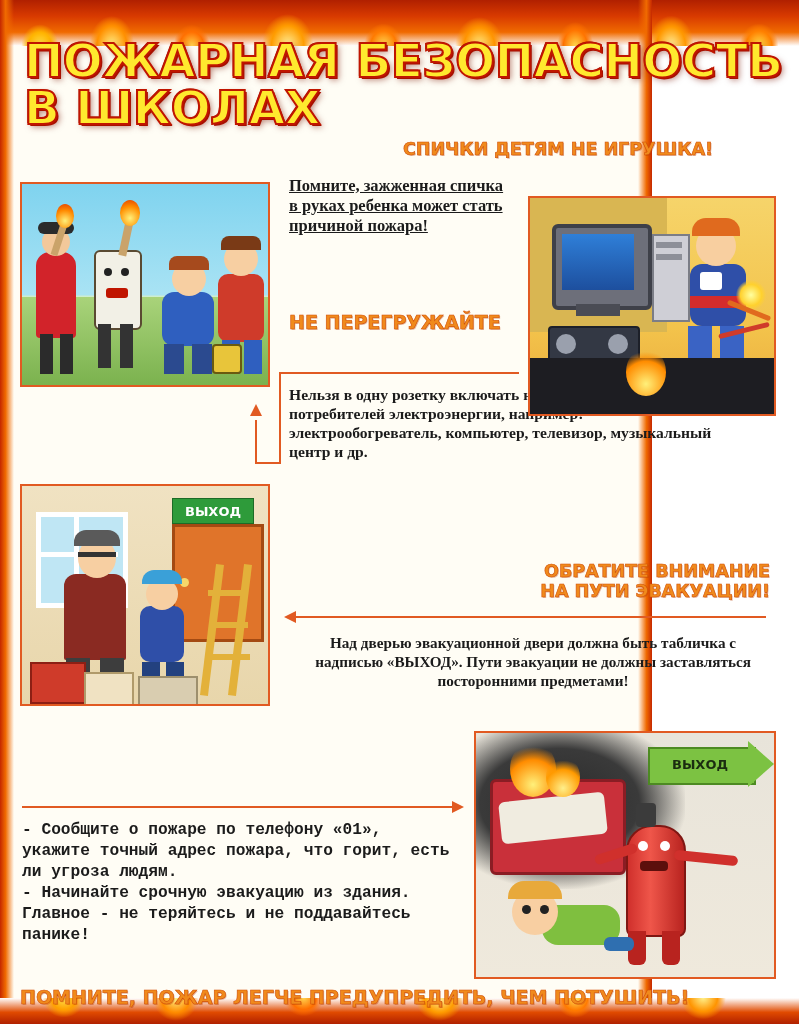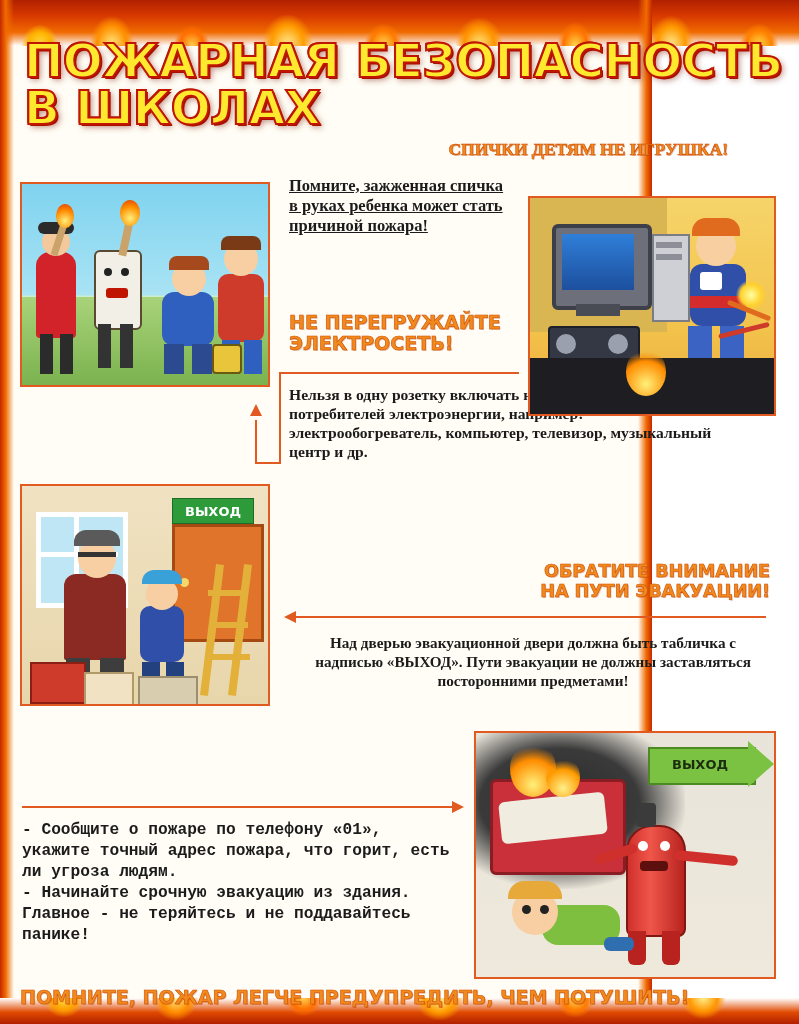--- a/index.html
+++ b/index.html
@@ -88,21 +88,21 @@
   .sec-head {
     position: absolute;
     font-family: "DejaVu Sans", sans-serif;
     font-weight: bold;
     text-transform: uppercase;
     color: #f08a1c;
     -webkit-text-stroke: 0.6px #d1500a;
     text-shadow: 1px 1px 0 rgba(180,60,0,0.35);
     line-height: 1.12;
   }
-  #head-matches { left: 388px; top: 140px; width: 340px; font-size: 17.5px; text-align: right; font-family: Liberation Serif, serif; }
+  #head-matches { left: 388px; top: 140px; width: 340px; font-size: 17.5px; text-align: center; }
   #head-overload { left: 289px; top: 312px; width: 280px; font-size: 19px; }
   #head-evac { left: 452px; top: 562px; width: 318px; font-size: 17.5px; text-align: right; }
   #head-fire { left: 22px; top: 749px; width: 330px; font-size: 19px; }
 
   
   .body-text {
     position: absolute;
     font-family: "Liberation Serif", serif;
     font-weight: bold;
     color: #1b1b1b;
@@ -217,21 +217,20 @@
     <div class="circ" style="left:202px;top:58px;width:34px;height:34px;background:#f7cfa2;"></div>
     <div class="rect" style="left:199px;top:52px;width:40px;height:14px;background:#7a3a16;border-radius:8px 8px 0 0;"></div>
     <div class="rect" style="left:200px;top:156px;width:18px;height:34px;background:#2f5fbf;"></div>
     <div class="rect" style="left:222px;top:156px;width:18px;height:34px;background:#2f5fbf;"></div>
 
     <div class="rect" style="left:190px;top:160px;width:26px;height:26px;background:#e8c53a;border:2px solid #6a5a10;border-radius:4px;"></div>
   </div>
 
   <div class="sec-head" id="head-overload">
     <span>НЕ ПЕРЕГРУЖАЙТЕ</span><br>
-    <span>ЭЛЕКТРОСЕТЬ!</span>
   </div>
 
   <div class="body-text" id="txt-overload">Нельзя в одну розетку включать несколько мощных потребителей электроэнергии, например: электрообогреватель, компьютер, телевизор, музыкальный центр и др.</div>
 
   <div class="connector" style="left:279px;top:372px;width:2px;height:92px;"></div>
   <div class="connector" style="left:279px;top:372px;width:240px;height:2px;"></div>
   <div class="connector" style="left:255px;top:462px;width:26px;height:2px;"></div>
   <div class="connector" style="left:255px;top:420px;width:2px;height:44px;"></div>
   <div class="arrow-head" style="left:250px;top:404px;border-left:6px solid transparent;border-right:6px solid transparent;border-bottom:12px solid #e15a22;"></div>
 

